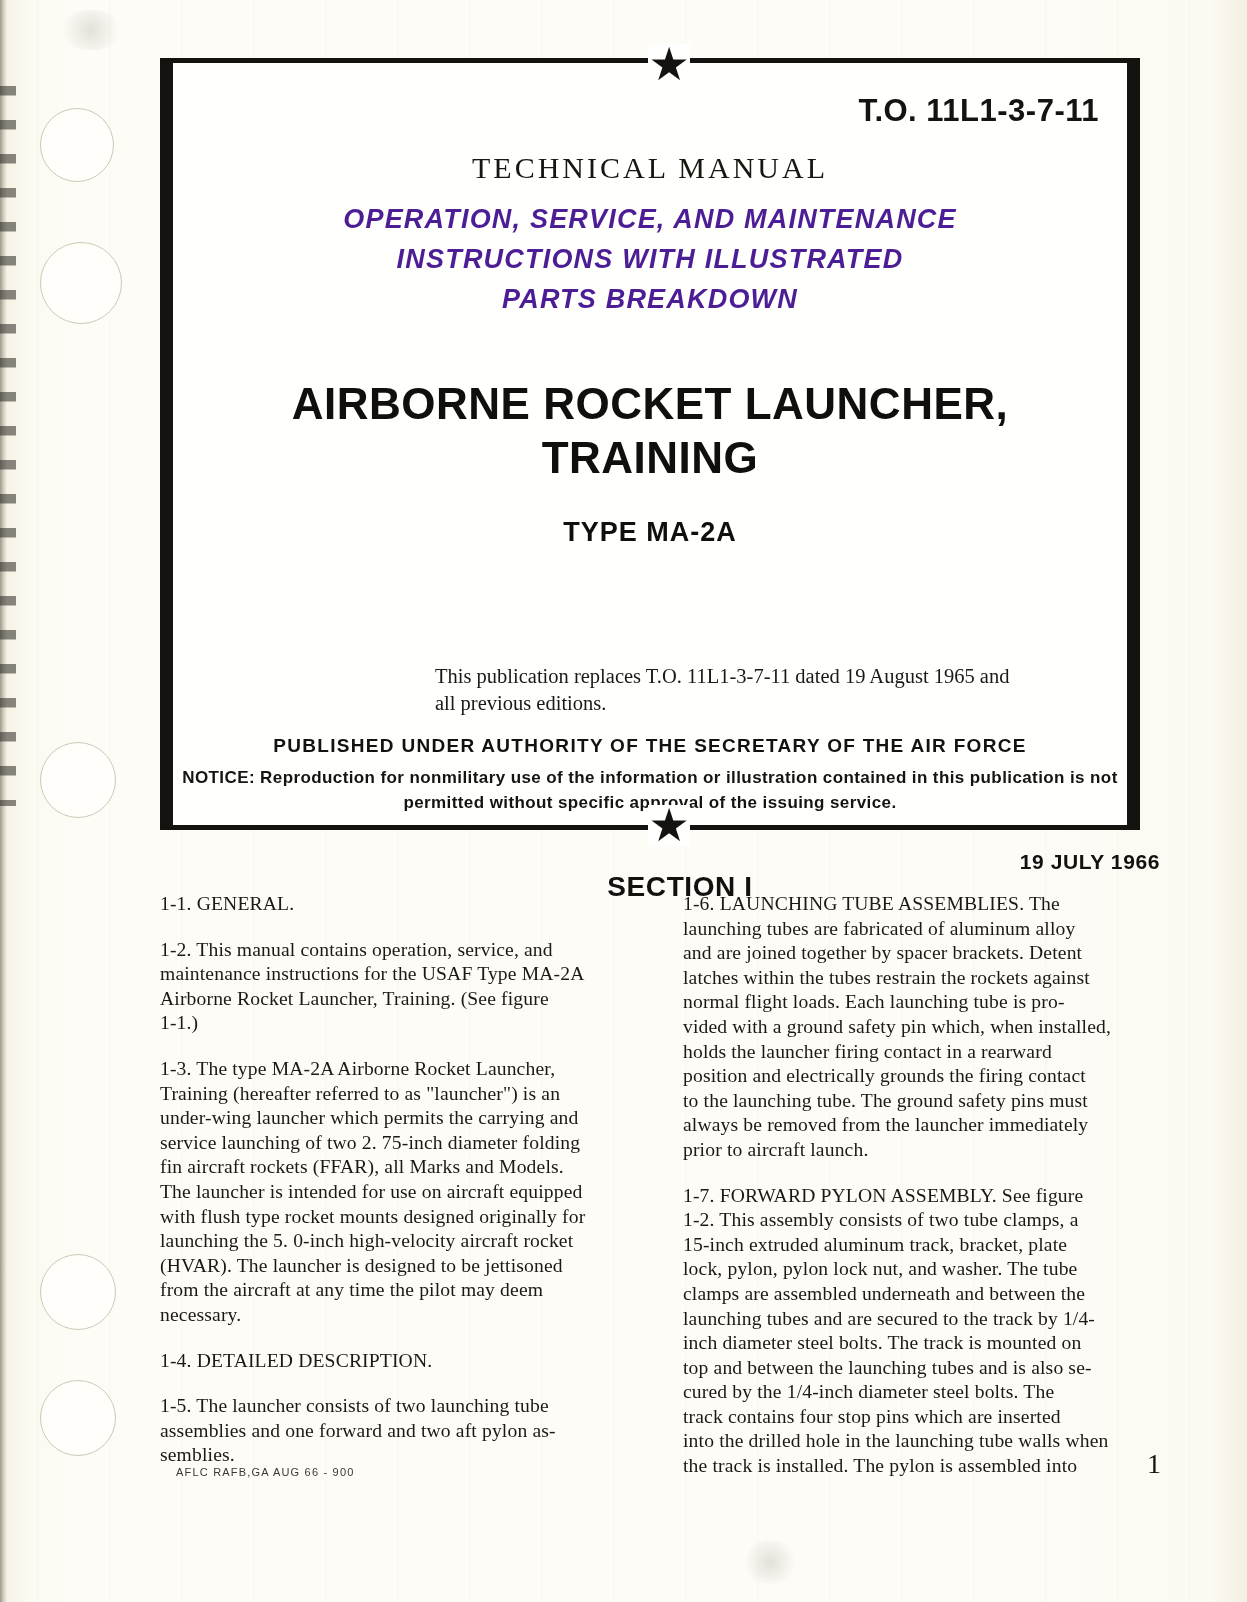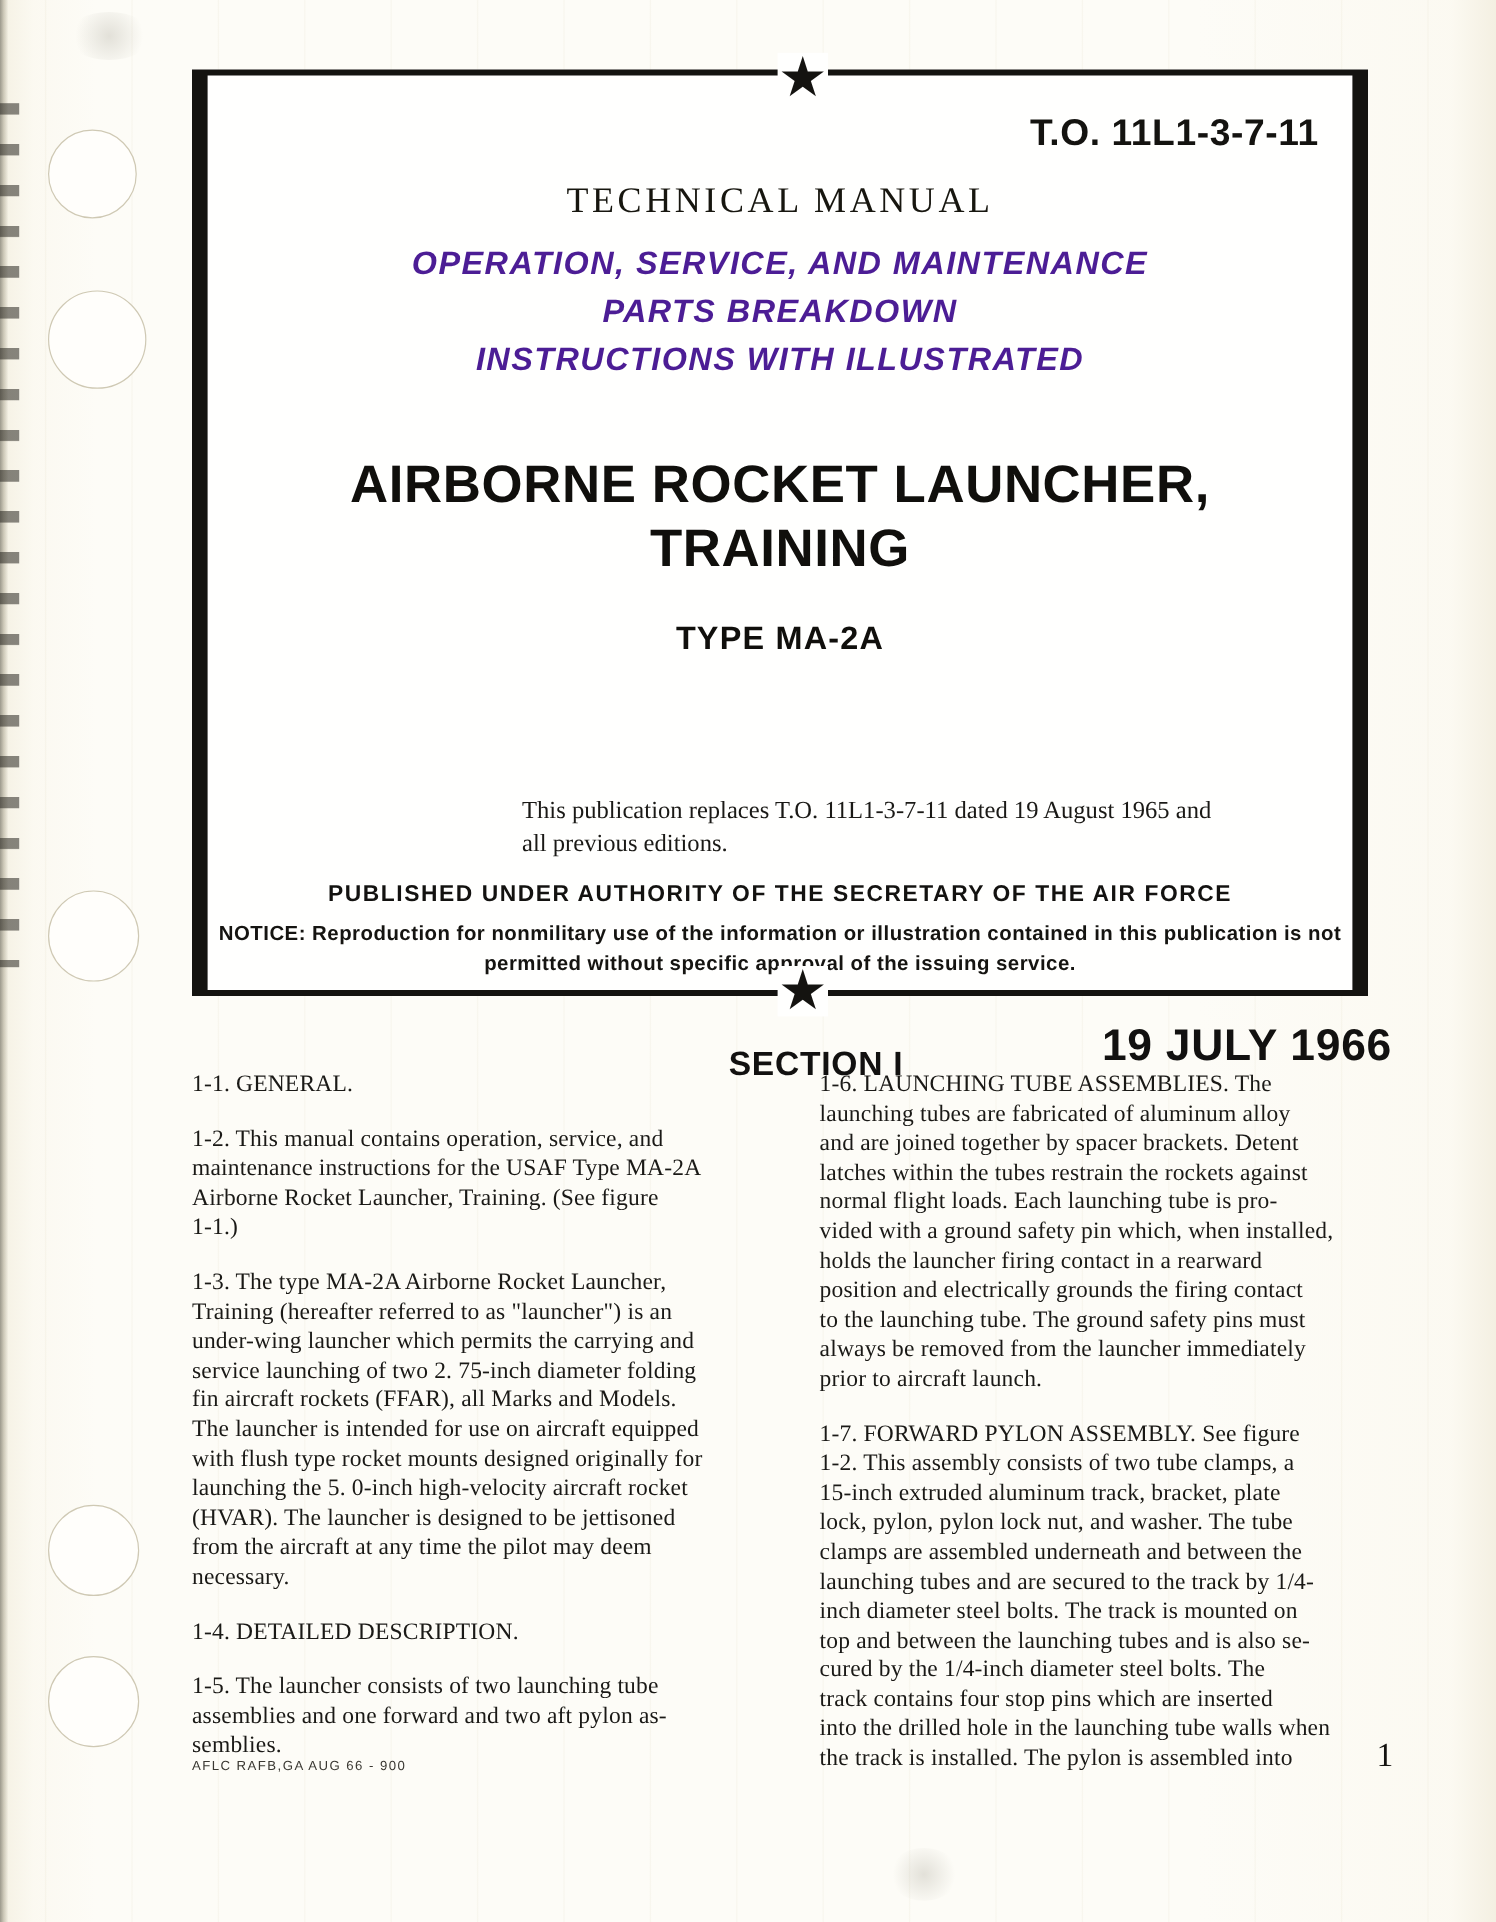--- a/index.html
+++ b/index.html
@@ -217,21 +217,21 @@
     line-height: 42px;
     color: #121110;
     margin-top: 20px;
   }
   .pub-date {
     position: absolute;
     right: 0;
     top: 4px;
     font-family: "Liberation Sans", sans-serif;
     font-weight: bold;
-    font-size: 37px;
+    font-size: 21px;
     letter-spacing: .6px;
     color: #121110;
   }
 
   
   .columns {
     position: absolute;
     left: 160px;
     top: 892px;
     width: 1000px;
@@ -248,21 +248,21 @@
     color: #1a1916;
     margin: 0 0 21px 0;
     white-space: pre-line;
     letter-spacing: .15px;
   }
   .para:last-child { margin-bottom: 18px; }
 
   
   .imprint {
     position: absolute;
-    left: 160px;
+    left: 176px;
     top: 1466px;
     font-family: "Liberation Sans", sans-serif;
     font-size: 11px;
     letter-spacing: 1.2px;
     color: #3a3832;
   }
   .page-number {
     position: absolute;
     right: 86px;
     top: 1448px;
@@ -298,22 +298,22 @@
   <div class="smudge" style="left:740px; top:1540px; width:60px; height:44px;"></div>
 
   <div class="cover-frame">
 
     <div class="to-number">T.O. 11L1-3-7-11</div>
 
     <div class="cover-inner">
       <div class="tm-line">TECHNICAL MANUAL</div>
 
       <div class="sub-line">OPERATION, SERVICE, AND MAINTENANCE</div>
+      <div class="sub-line">INSTRUCTIONS WITH ILLUSTRATED</div>
       <div class="sub-line">PARTS BREAKDOWN</div>
-      <div class="sub-line">INSTRUCTIONS WITH ILLUSTRATED</div>
 
       <div class="title-block">
         <div class="title-main">AIRBORNE ROCKET LAUNCHER,</div>
         <div class="title-main">TRAINING</div>
         <div class="title-type">TYPE MA-2A</div>
       </div>
     </div>
 
     <div class="replaces">This publication replaces T.O. 11L1-3-7-11 dated 19 August
 1965 and all previous editions.</div>

